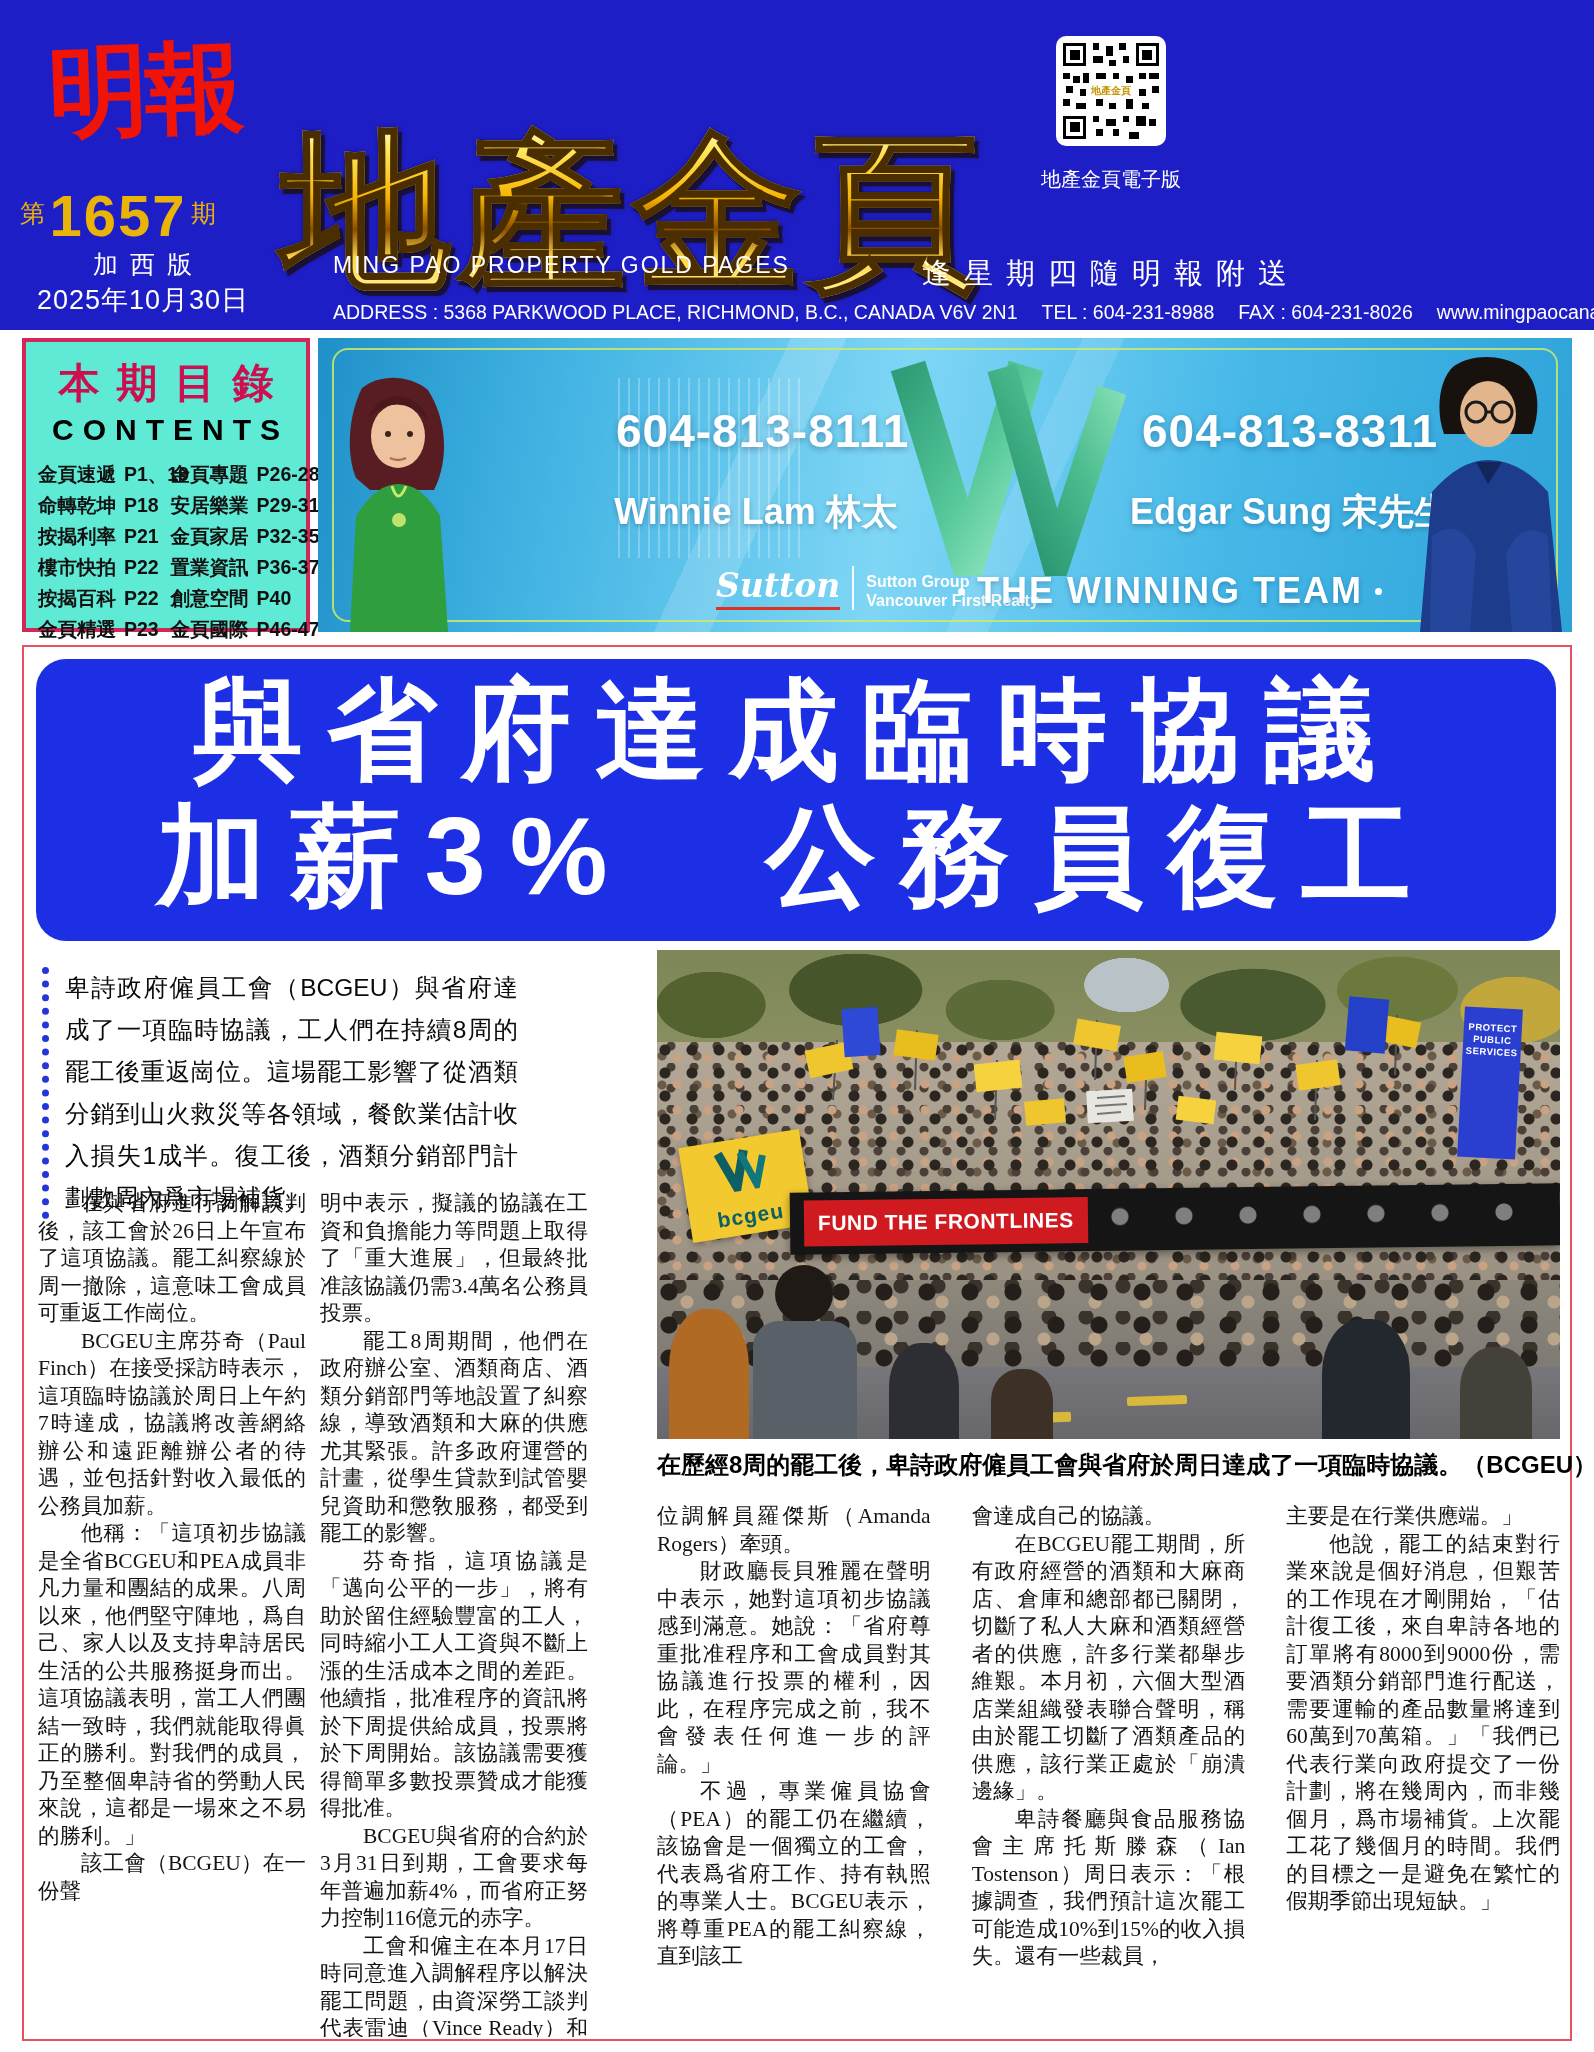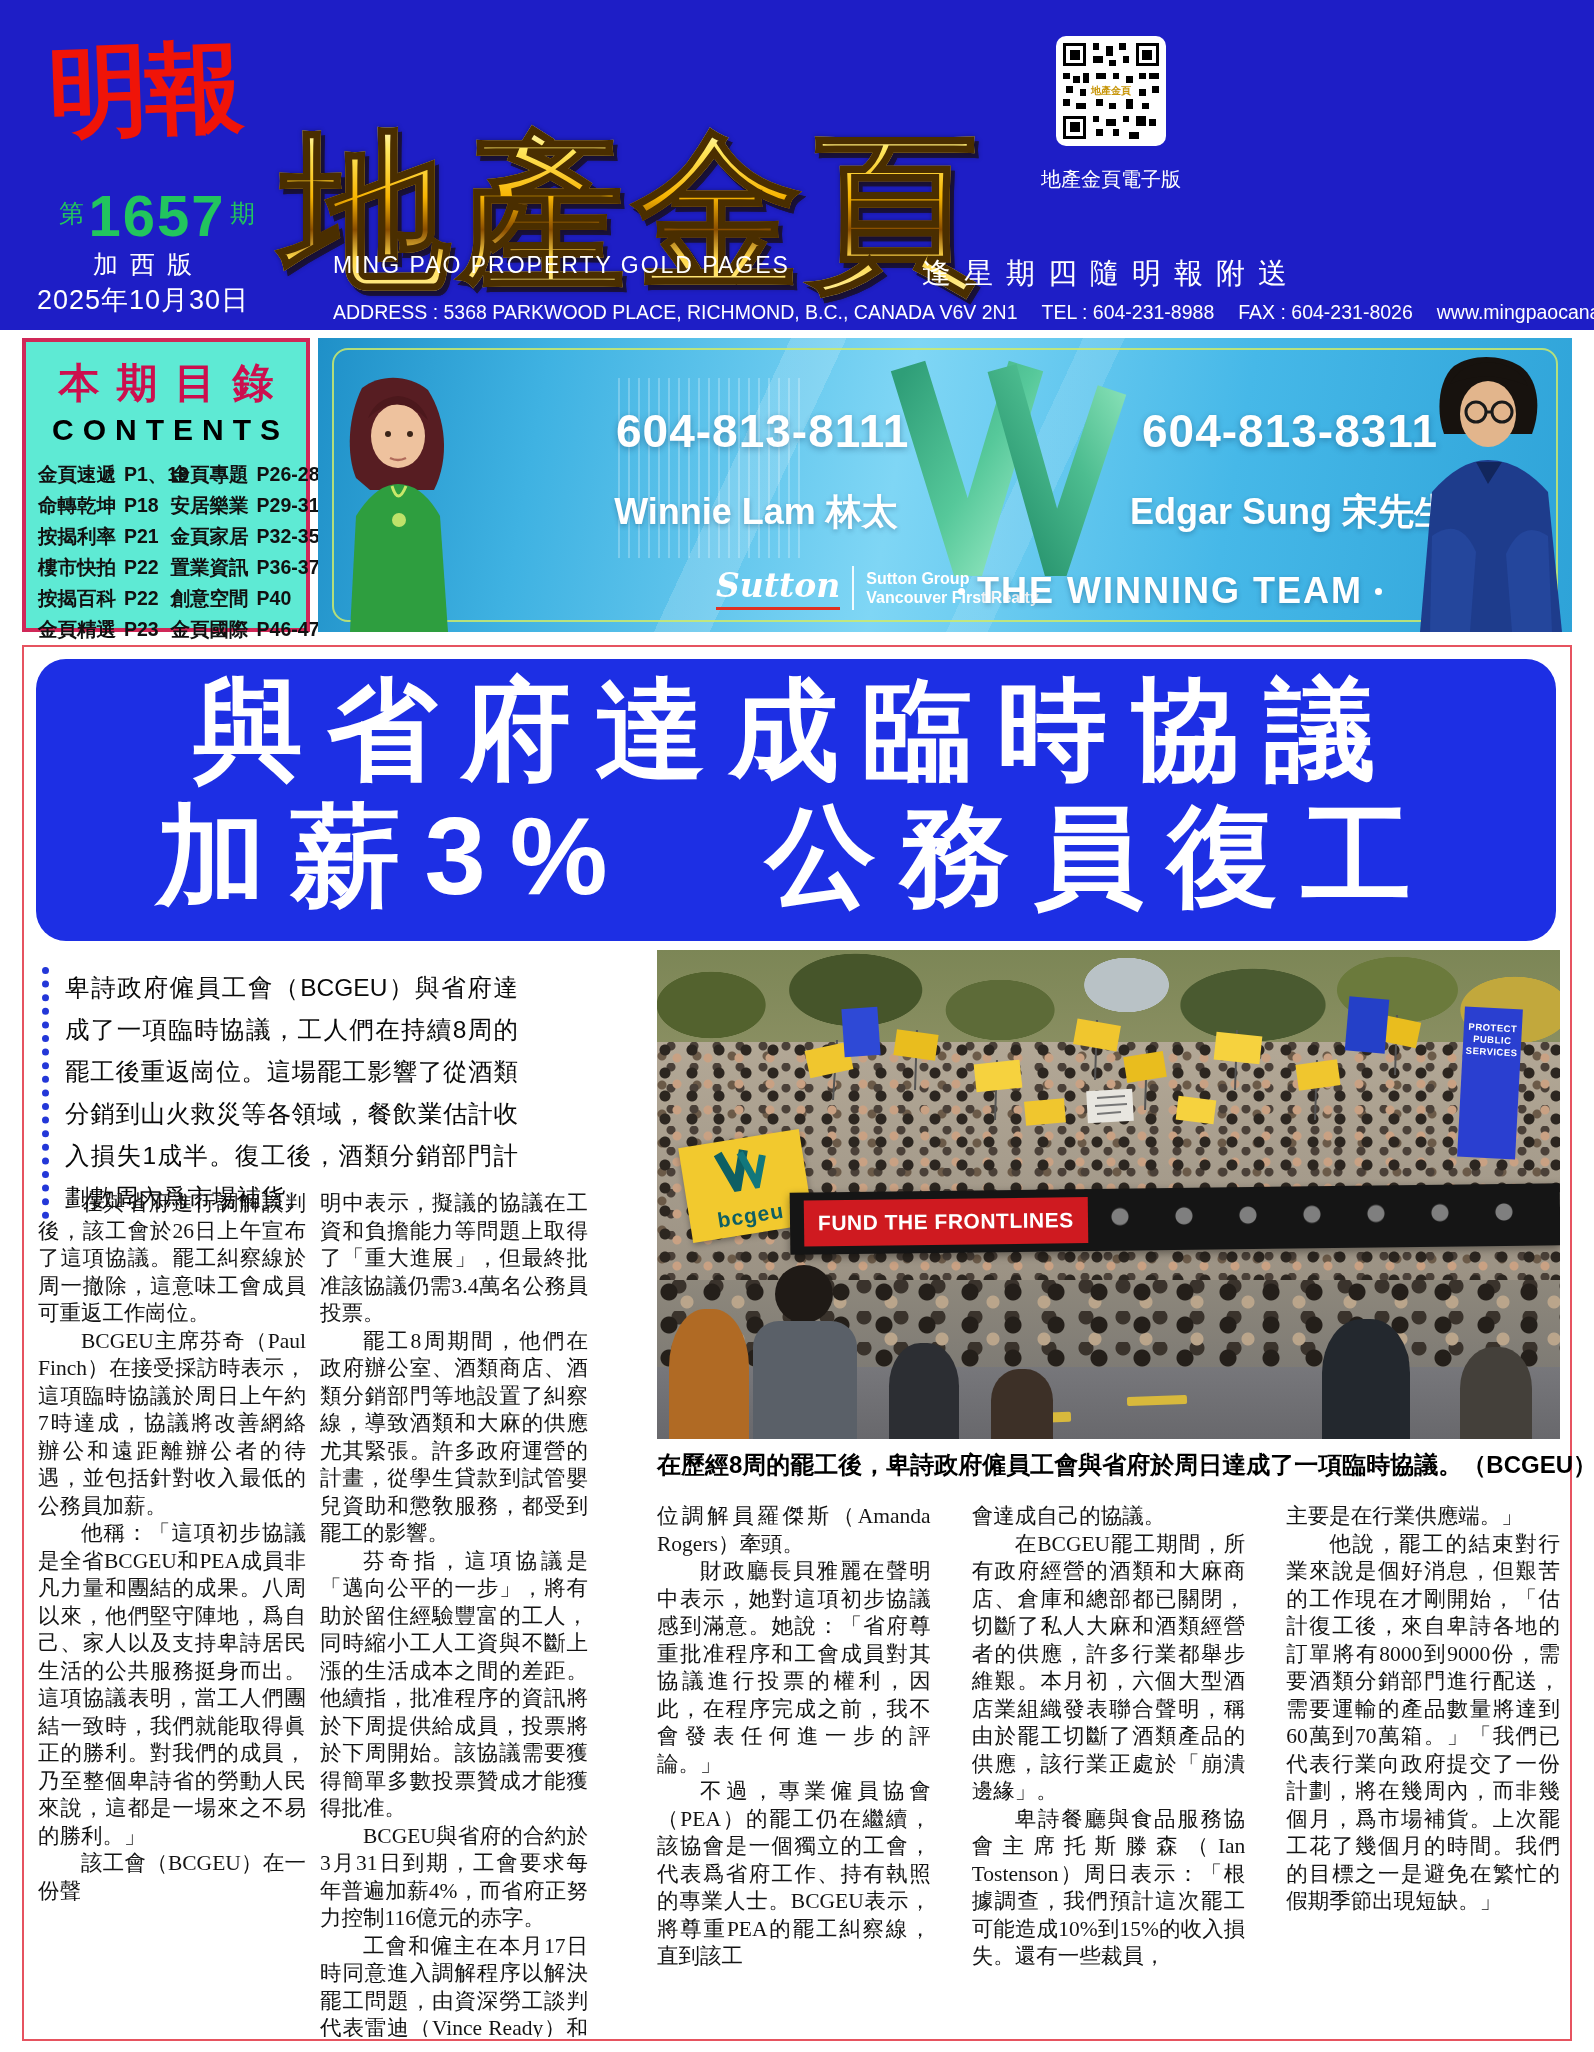--- a/index.html
+++ b/index.html
@@ -4,21 +4,21 @@
 <style>
   html,body{margin:0;padding:0;background:#e8e8e8;}
   .page{position:relative;width:1594px;height:2052px;margin:0 auto;background:#fff;overflow:hidden;
         font-family:"Liberation Sans",sans-serif;}
 
   
   .masthead{position:absolute;left:0;top:0;width:1594px;height:330px;background:#1e1ec6;}
   .mp-logo{position:absolute;left:42px;top:34px;width:205px;text-align:center;
            font-family:"DejaVu Serif",serif;font-weight:bold;font-size:100px;line-height:1.1;
            color:#f01408;letter-spacing:-4px;transform:rotate(-2deg);}
-  .issue{position:absolute;left:30px;top:182px;width:225px;text-align:right;color:#22c55e;white-space:nowrap;}
+  .issue{position:absolute;left:20px;top:182px;width:225px;text-align:left;color:#eab308;white-space:nowrap;}
   .issue .sm{font-size:25px;vertical-align:14px;}
   .issue .no{font-size:58px;font-weight:bold;letter-spacing:2px;}
   .edition{position:absolute;left:30px;top:248px;width:225px;text-align:center;color:#fff;
            font-size:25px;letter-spacing:12px;text-indent:12px;}
   .date{position:absolute;left:18px;top:282px;width:250px;text-align:center;color:#fff;
         font-size:27px;letter-spacing:1px;}
   .gold-title{position:absolute;left:246px;top:8px;width:775px;text-align:center;
         font-size:168px;line-height:1.08;font-weight:900;letter-spacing:8px;white-space:nowrap;
         background:linear-gradient(180deg,#fffbd2 0%,#ffe75e 16%,#f7b402 42%,#8a4e00 60%,#ffd84a 76%,#fff3a6 100%);
         -webkit-background-clip:text;background-clip:text;color:transparent;
@@ -62,21 +62,21 @@
   .avatar-r{position:absolute;right:2px;bottom:0;width:160px;height:276px;}
   .ad-phone{position:absolute;color:#fff;font-weight:bold;font-size:46px;letter-spacing:1px;
             text-shadow:0 2px 6px rgba(0,40,80,.35);white-space:nowrap;}
   .ph-l{left:298px;top:66px;width:280px;text-align:center;}
   .ph-r{left:822px;top:66px;width:300px;text-align:center;}
   .ad-name{position:absolute;color:#fff;font-weight:bold;font-size:36px;white-space:nowrap;
            text-shadow:0 2px 5px rgba(0,40,80,.3);}
   .nm-l{left:288px;top:150px;width:300px;text-align:center;}
   .nm-r{left:812px;top:150px;width:320px;text-align:center;}
   .wlogo{position:absolute;left:562px;top:18px;width:256px;height:220px;}
-  .sutton{position:absolute;left:398px;top:228px;display:flex;align-items:center;gap:12px;color:#fff;}
+  .sutton{position:absolute;left:398px;top:228px;display:flex;align-items:flex-end;gap:12px;color:#fff;}
   .sutton-script{font-family:"DejaVu Serif",serif;font-style:italic;font-weight:bold;font-size:33px;
                  border-bottom:3px solid #e03020;padding-bottom:2px;}
   .sutton-div{width:2px;height:44px;background:#fff;opacity:.9;}
   .sutton-lines{font-size:16px;font-weight:bold;line-height:19px;}
   .winning{position:absolute;left:628px;top:232px;width:390px;text-align:center;color:#fff;
            font-size:36px;font-weight:900;letter-spacing:2px;white-space:nowrap;
            text-shadow:0 2px 5px rgba(0,40,80,.3);}
   .winning::before,.winning::after{content:"";display:inline-block;width:7px;height:7px;background:#fff;
            border-radius:50%;vertical-align:middle;margin:0 12px 4px 12px;}
 

